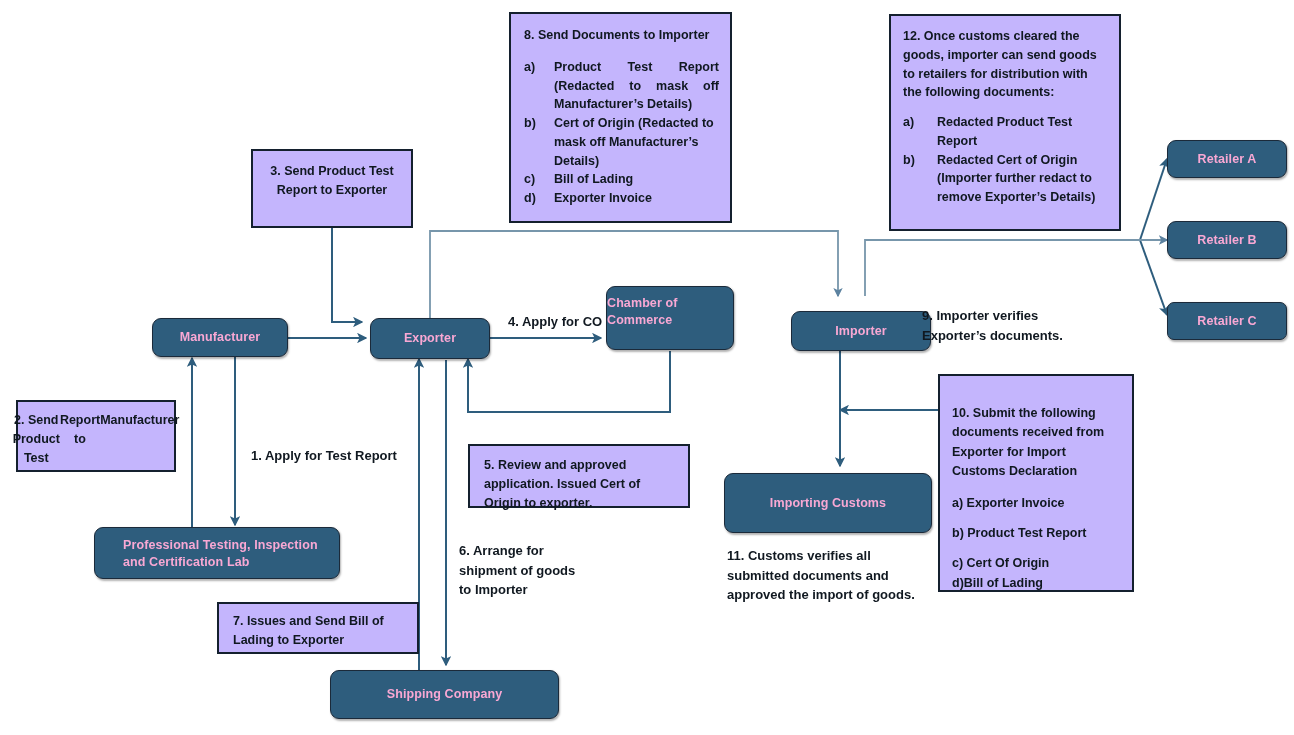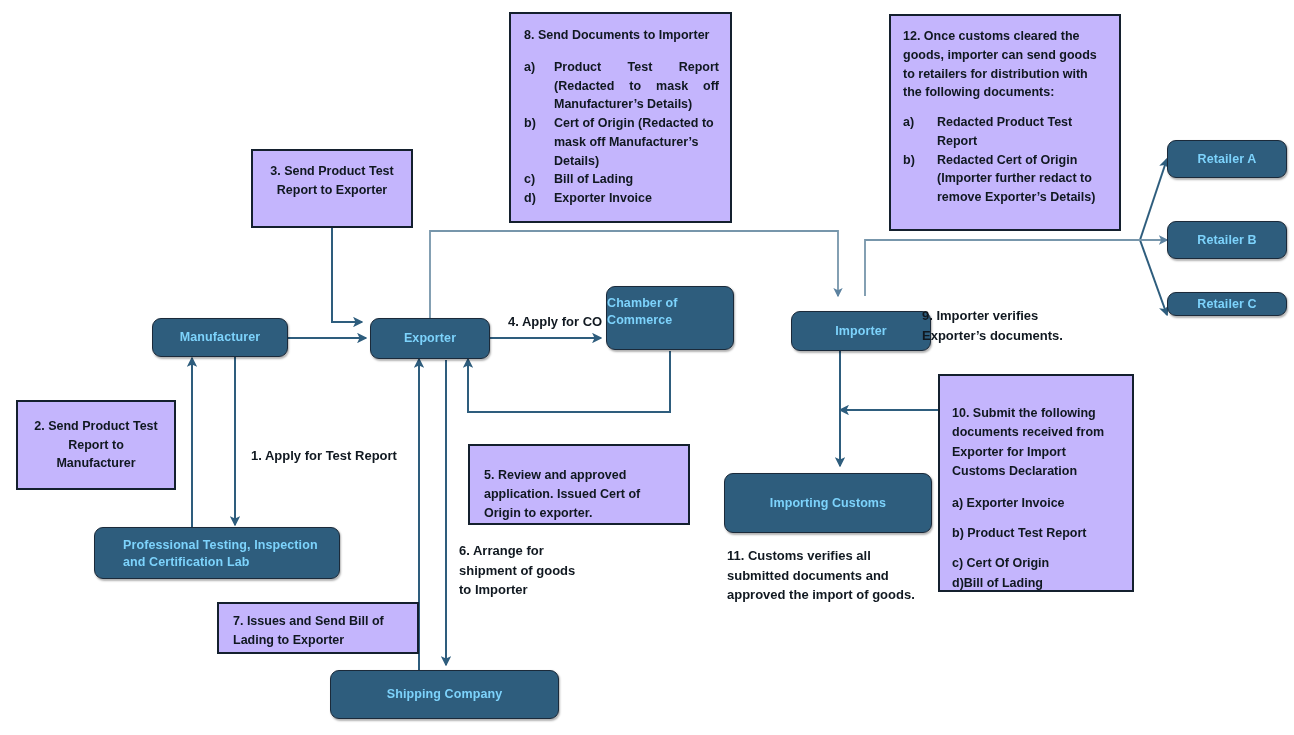--- a/index.html
+++ b/index.html
@@ -25,21 +25,21 @@
     top: 0;
     width: 1294px;
     height: 735px;
     pointer-events: none;
   }
   .node {
     position: absolute;
     background: #2E5D7D;
     border: 1.5px solid #1b2a3a;
     border-radius: 9px;
-    color: #7dd3fc;
+    color: #f9a8d4;
     font-weight: bold;
     font-size: 12.5px;
     line-height: 1.35;
     display: flex;
     align-items: center;
     box-sizing: border-box;
     letter-spacing: 0.1px;
     box-shadow: 1px 1.5px 2px rgba(0,0,0,0.30);
   }
   .node.center { justify-content: center; text-align: center; }
@@ -167,36 +167,36 @@
   </div>
 
   <div class="node center" style="left:1167px; top:140px; width:120px; height:38px;">
     <span>Retailer A</span>
   </div>
 
   <div class="node center" style="left:1167px; top:221px; width:120px; height:38px;">
     <span>Retailer B</span>
   </div>
 
-  <div class="node center" style="left:1167px; top:292px; width:120px; height:24px;">
+  <div class="node center" style="left:1167px; top:302px; width:120px; height:38px;border-radius:7px;">
     <span>Retailer C</span>
   </div>
 
-  <div class="ybox center" style="left:16px; top:400px; width:160px; height:90px; display:flex; flex-direction:column; justify-content:center;">
+  <div class="ybox center" style="left:16px; top:400px; width:160px; height:72px; display:flex; flex-direction:row; justify-content:center;">
     <div>2. Send Product Test</div>
     <div>Report to</div>
     <div>Manufacturer</div>
   </div>
 
   <div class="ybox center" style="left:251px; top:149px; width:162px; height:79px; padding-top:11px;">
     <div>3. Send Product Test</div>
     <div>Report to Exporter</div>
   </div>
 
-  <div class="ybox" style="left:468px; top:444px; width:222px; height:81px; padding-left:14px; padding-top:20px;">
+  <div class="ybox" style="left:468px; top:444px; width:222px; height:64px; padding-left:14px; padding-top:10px;">
     <div>5. Review and approved</div>
     <div>application. Issued Cert of</div>
     <div>Origin to exporter.</div>
   </div>
 
   <div class="ybox" style="left:217px; top:602px; width:202px; height:52px; padding-left:14px; padding-top:8px;">
     <div>7. Issues and Send Bill of</div>
     <div>Lading to Exporter</div>
   </div>
 

